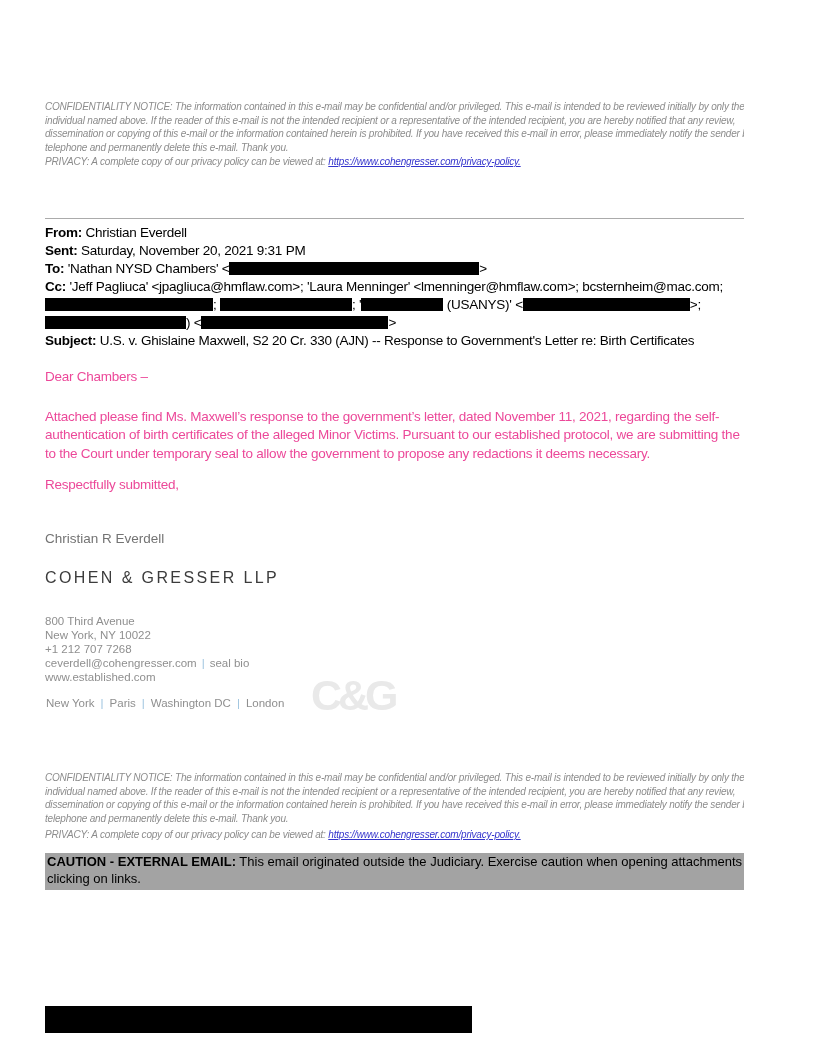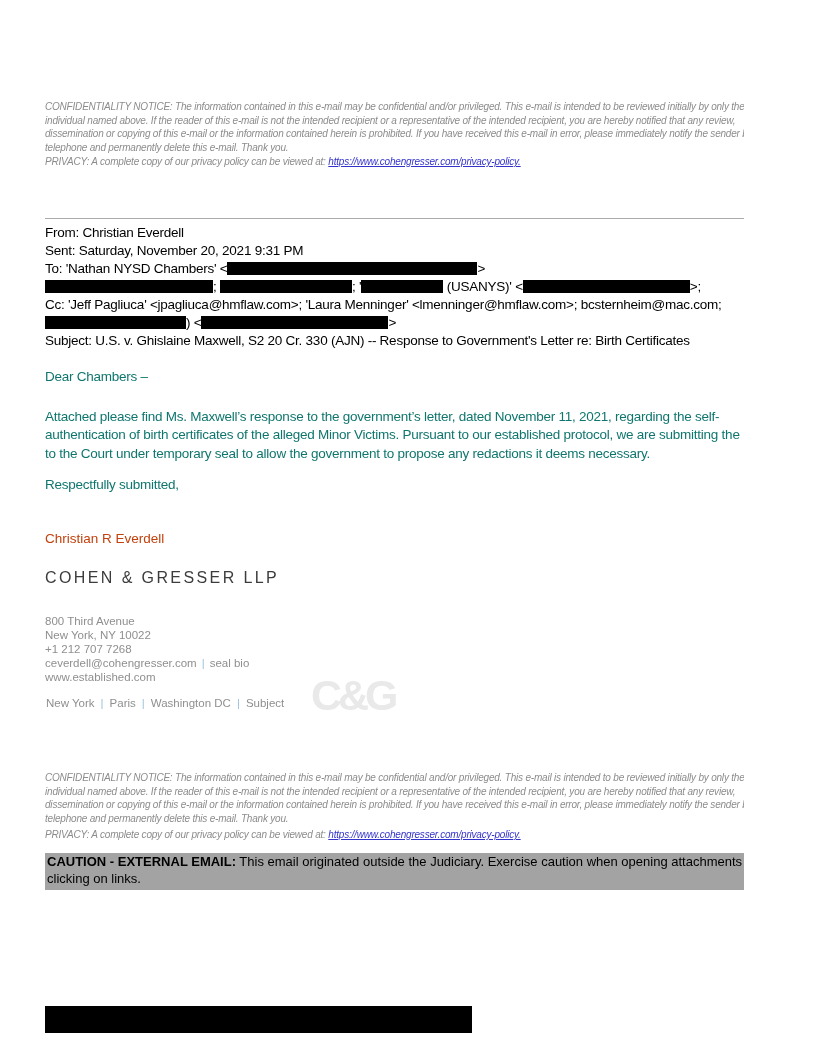--- a/index.html
+++ b/index.html
@@ -17,32 +17,32 @@
     left:45px; width:728px; font-style:italic; font-size:10px;
     letter-spacing:-0.2px; color:#8c8c8c; white-space:nowrap;
   }
   .link-blue { color:#3333cc; text-decoration:underline; cursor:pointer;text-align:center; }
   .rule { left:45px; width:727px; border-top:1px solid #ababab; height:0; }
   
   .headers {
     left:45px; top:224px; width:732px; font-size:13.5px;
     letter-spacing:-0.25px; line-height:18px; color:#000;
   }
-  .hlabel { font-weight:normal; }
+  .hlabel { font-weight:bold; }
   .redact { display:inline-block; background:#000; height:13px; vertical-align:-2px; }
   .w250 { width:250px; } .w168 { width:168px; } .w132 { width:132px; }
   .w82  { width:82px;  } .w167 { width:167px; } .w141 { width:141px; }
   .w187 { width:187px; }
   
-  .bodytext { left:45px; width:728px; font-size:13.5px; letter-spacing:-0.25px; line-height:18.3px; color:#0f766e; }
+  .bodytext { left:45px; width:728px; font-size:13.5px; letter-spacing:-0.25px; line-height:18.3px; color:#ec4899; }
   .salutation { top:368px; }
   .para { top:408px; }
   .closing { top:476px; }
   
-  .sig-name { left:45px; top:531px; font-size:13.5px; color:#c2410c; }
+  .sig-name { left:45px; top:531px; font-size:13.5px; color:#737373; }
   .firm-wordmark {
     left:45px; top:569px; font-size:16px; letter-spacing:2.4px;
     color:#3c3c3c; white-space:nowrap;
   }
   .addr { left:45px; top:614px; font-size:11.5px; line-height:14px; color:#8f8f8f; }
   .addr-link { color:#8f8f8f; cursor:pointer; }
   .pipe { color:#9dc3de; padding:0 5px; }
   .cities { left:45px; top:697px; font-size:11.5px; color:#8f8f8f; }
   .cities .city { padding:0 1px; }
   .cg-monogram {
@@ -72,22 +72,22 @@
   <div class="abs privacy" style="top:156px;">
     <span>PRIVACY: A complete copy of our privacy policy can be viewed at: </span><span class="link-blue">https://www.cohengresser.com/privacy-policy.</span>
   </div>
 
   <div class="abs rule" style="top:218px;"></div>
 
   <div class="abs headers">
     <div><span class="hlabel">From:</span><span> Christian Everdell</span></div>
     <div><span class="hlabel">Sent:</span><span> Saturday, November 20, 2021 9:31 PM</span></div>
     <div><span class="hlabel">To:</span><span> 'Nathan NYSD Chambers' &lt;</span><span class="redact w250"></span><span>&gt;</span></div>
+    <div><span class="hlabel">Cc:</span><span> 'Jeff Pagliuca' &lt;jpagliuca@hmflaw.com&gt;; 'Laura Menninger' &lt;lmenninger@hmflaw.com&gt;; bcsternheim@mac.com;</span></div>
     <div><span class="redact w168"></span><span>; </span><span class="redact w132"></span><span>; '</span><span class="redact w82"></span><span> (USANYS)' &lt;</span><span class="redact w167"></span><span>&gt;;</span></div>
-    <div><span class="hlabel">Cc:</span><span> 'Jeff Pagliuca' &lt;jpagliuca@hmflaw.com&gt;; 'Laura Menninger' &lt;lmenninger@hmflaw.com&gt;; bcsternheim@mac.com;</span></div>
     <div><span class="redact w141"></span><span>) &lt;</span><span class="redact w187"></span><span>&gt;</span></div>
     <div><span class="hlabel">Subject:</span><span> U.S. v. Ghislaine Maxwell, S2 20 Cr. 330 (AJN) -- Response to Government's Letter re: Birth Certificates</span></div>
   </div>
 
   <div class="abs bodytext salutation">Dear Chambers –</div>
   <div class="abs bodytext para">Attached please find Ms. Maxwell’s response to the government’s letter, dated November 11, 2021, regarding the self-authentication of birth certificates of the alleged Minor Victims.  Pursuant to our established protocol, we are submitting the letter to the Court under temporary seal to allow the government to propose any redactions it deems necessary.</div>
   <div class="abs bodytext closing">Respectfully submitted,</div>
 
   <div class="abs sig-name">Christian R Everdell</div>
   <div class="abs firm-wordmark">COHEN &amp; GRESSER LLP</div>
@@ -96,21 +96,21 @@
     <div>800 Third Avenue</div>
     <div>New York, NY 10022</div>
     <div>+1 212 707 7268</div>
     <div><span class="addr-link">ceverdell@cohengresser.com</span><span class="pipe">|</span><span class="addr-link">seal bio</span></div>
     <div><span class="addr-link">www.established.com</span></div>
   </div>
 
   <div class="abs cg-monogram">C&amp;G</div>
 
   <div class="abs cities">
-    <span class="city">New York</span><span class="pipe">|</span><span class="city">Paris</span><span class="pipe">|</span><span class="city">Washington DC</span><span class="pipe">|</span><span class="city">Subject</span>
+    <span class="city">New York</span><span class="pipe">|</span><span class="city">Paris</span><span class="pipe">|</span><span class="city">Washington DC</span><span class="pipe">|</span><span class="city">London</span>
   </div>
 
   <div class="abs notice notice2">CONFIDENTIALITY NOTICE: The information contained in this e-mail may be confidential and/or privileged. This e-mail is intended to be reviewed initially by only the individual named above. If the reader of this e-mail is not the intended recipient or a representative of the intended recipient, you are hereby notified that any review, dissemination or copying of this e-mail or the information contained herein is prohibited. If you have received this e-mail in error, please immediately notify the sender by telephone and permanently delete this e-mail. Thank you.</div>
 
   <div class="abs privacy privacy2">
     <span>PRIVACY: A complete copy of our privacy policy can be viewed at: </span><span class="link-blue">https://www.cohengresser.com/privacy-policy.</span>
   </div>
 
   <div class="abs banner">
     <span class="blabel">CAUTION - EXTERNAL EMAIL:</span><span> This email originated outside the Judiciary. Exercise caution when opening attachments or clicking on links.</span>

